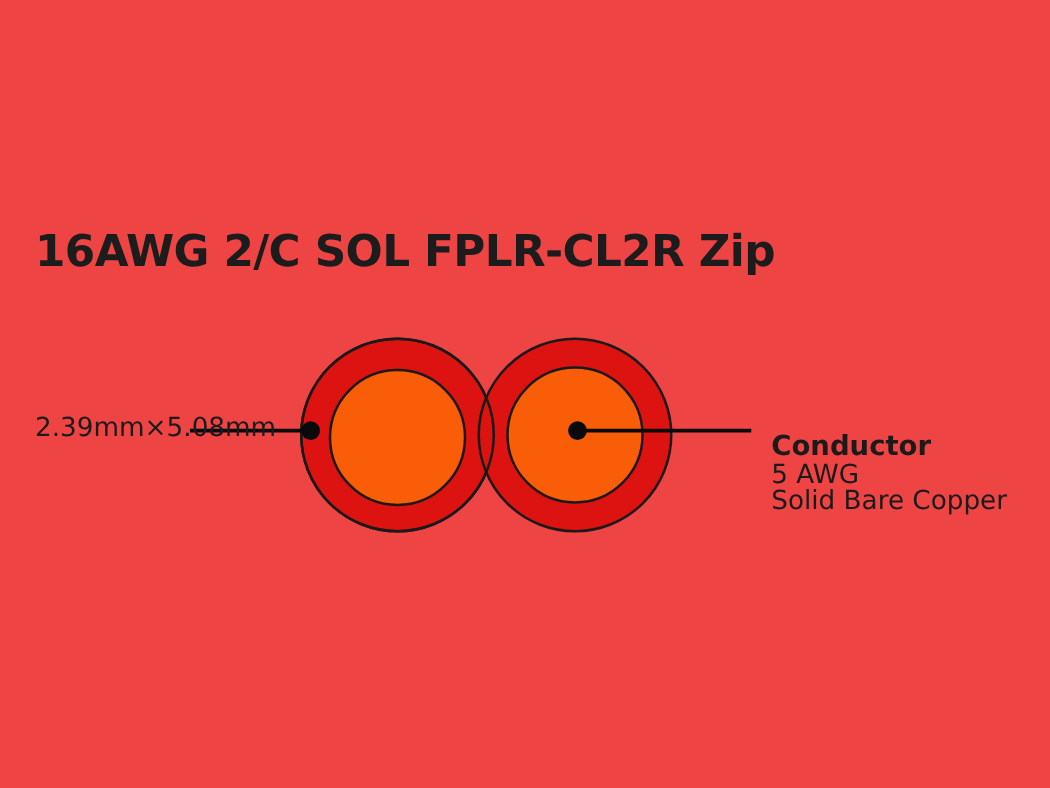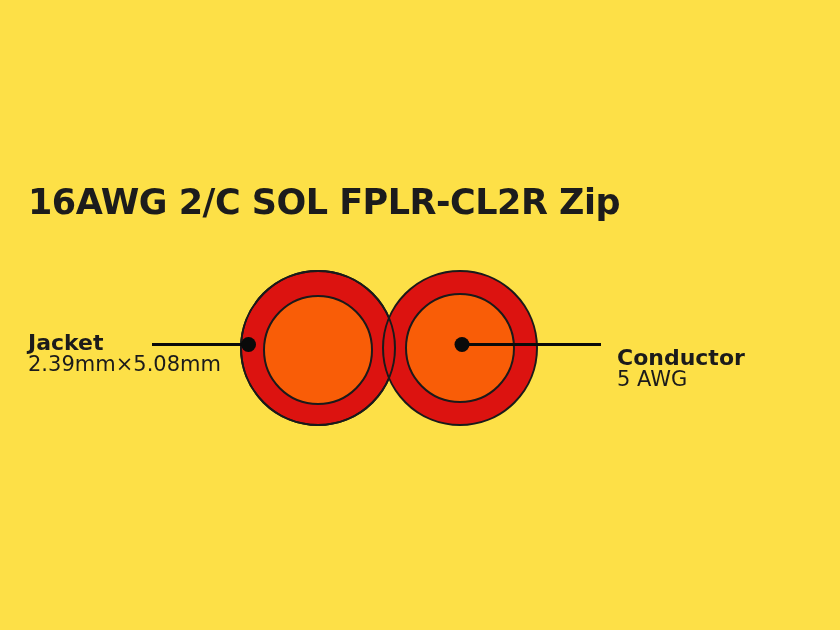--- a/index.html
+++ b/index.html
@@ -4,21 +4,21 @@
 <style>
   html, body {
     margin: 0;
     padding: 0;
     background: #ffffff;
   }
   .page {
     position: relative;
     width: 840px;
     height: 630px;
-    background: #fde047;
+    background: #ef4444;
     overflow: hidden;
     font-family: "DejaVu Sans", "Liberation Sans", sans-serif;
     color: #1b1b1b;
   }
   .title {
     position: absolute;
     left: 28px;
     top: 182px;
     margin: 0;
     font-size: 35px;
@@ -86,22 +86,22 @@
     <circle class="outlined" cx="460" cy="348" r="54" fill="#f95d07"></circle>
 
     <line class="leader" x1="152" y1="344.5" x2="250" y2="344.5" stroke="#0a0a0a"></line>
     <line class="leader" x1="462" y1="344.5" x2="601" y2="344.5" stroke="#0a0a0a"></line>
 
     <circle cx="248.5" cy="344.5" r="7.5" fill="#0a0a0a"></circle>
     <circle cx="462" cy="344.5" r="7.5" fill="#0a0a0a"></circle>
   </svg>
 
   <div class="callout callout-left">
-    <div class="heading">Jacket</div>
     <div class="line">2.39mm×5.08mm</div>
   </div>
 
   <div class="callout callout-right">
     <div class="heading">Conductor</div>
     <div class="line">5 AWG</div>
+    <div class="line">Solid Bare Copper</div>
   </div>
 
 </div>
 
 </body></html>

